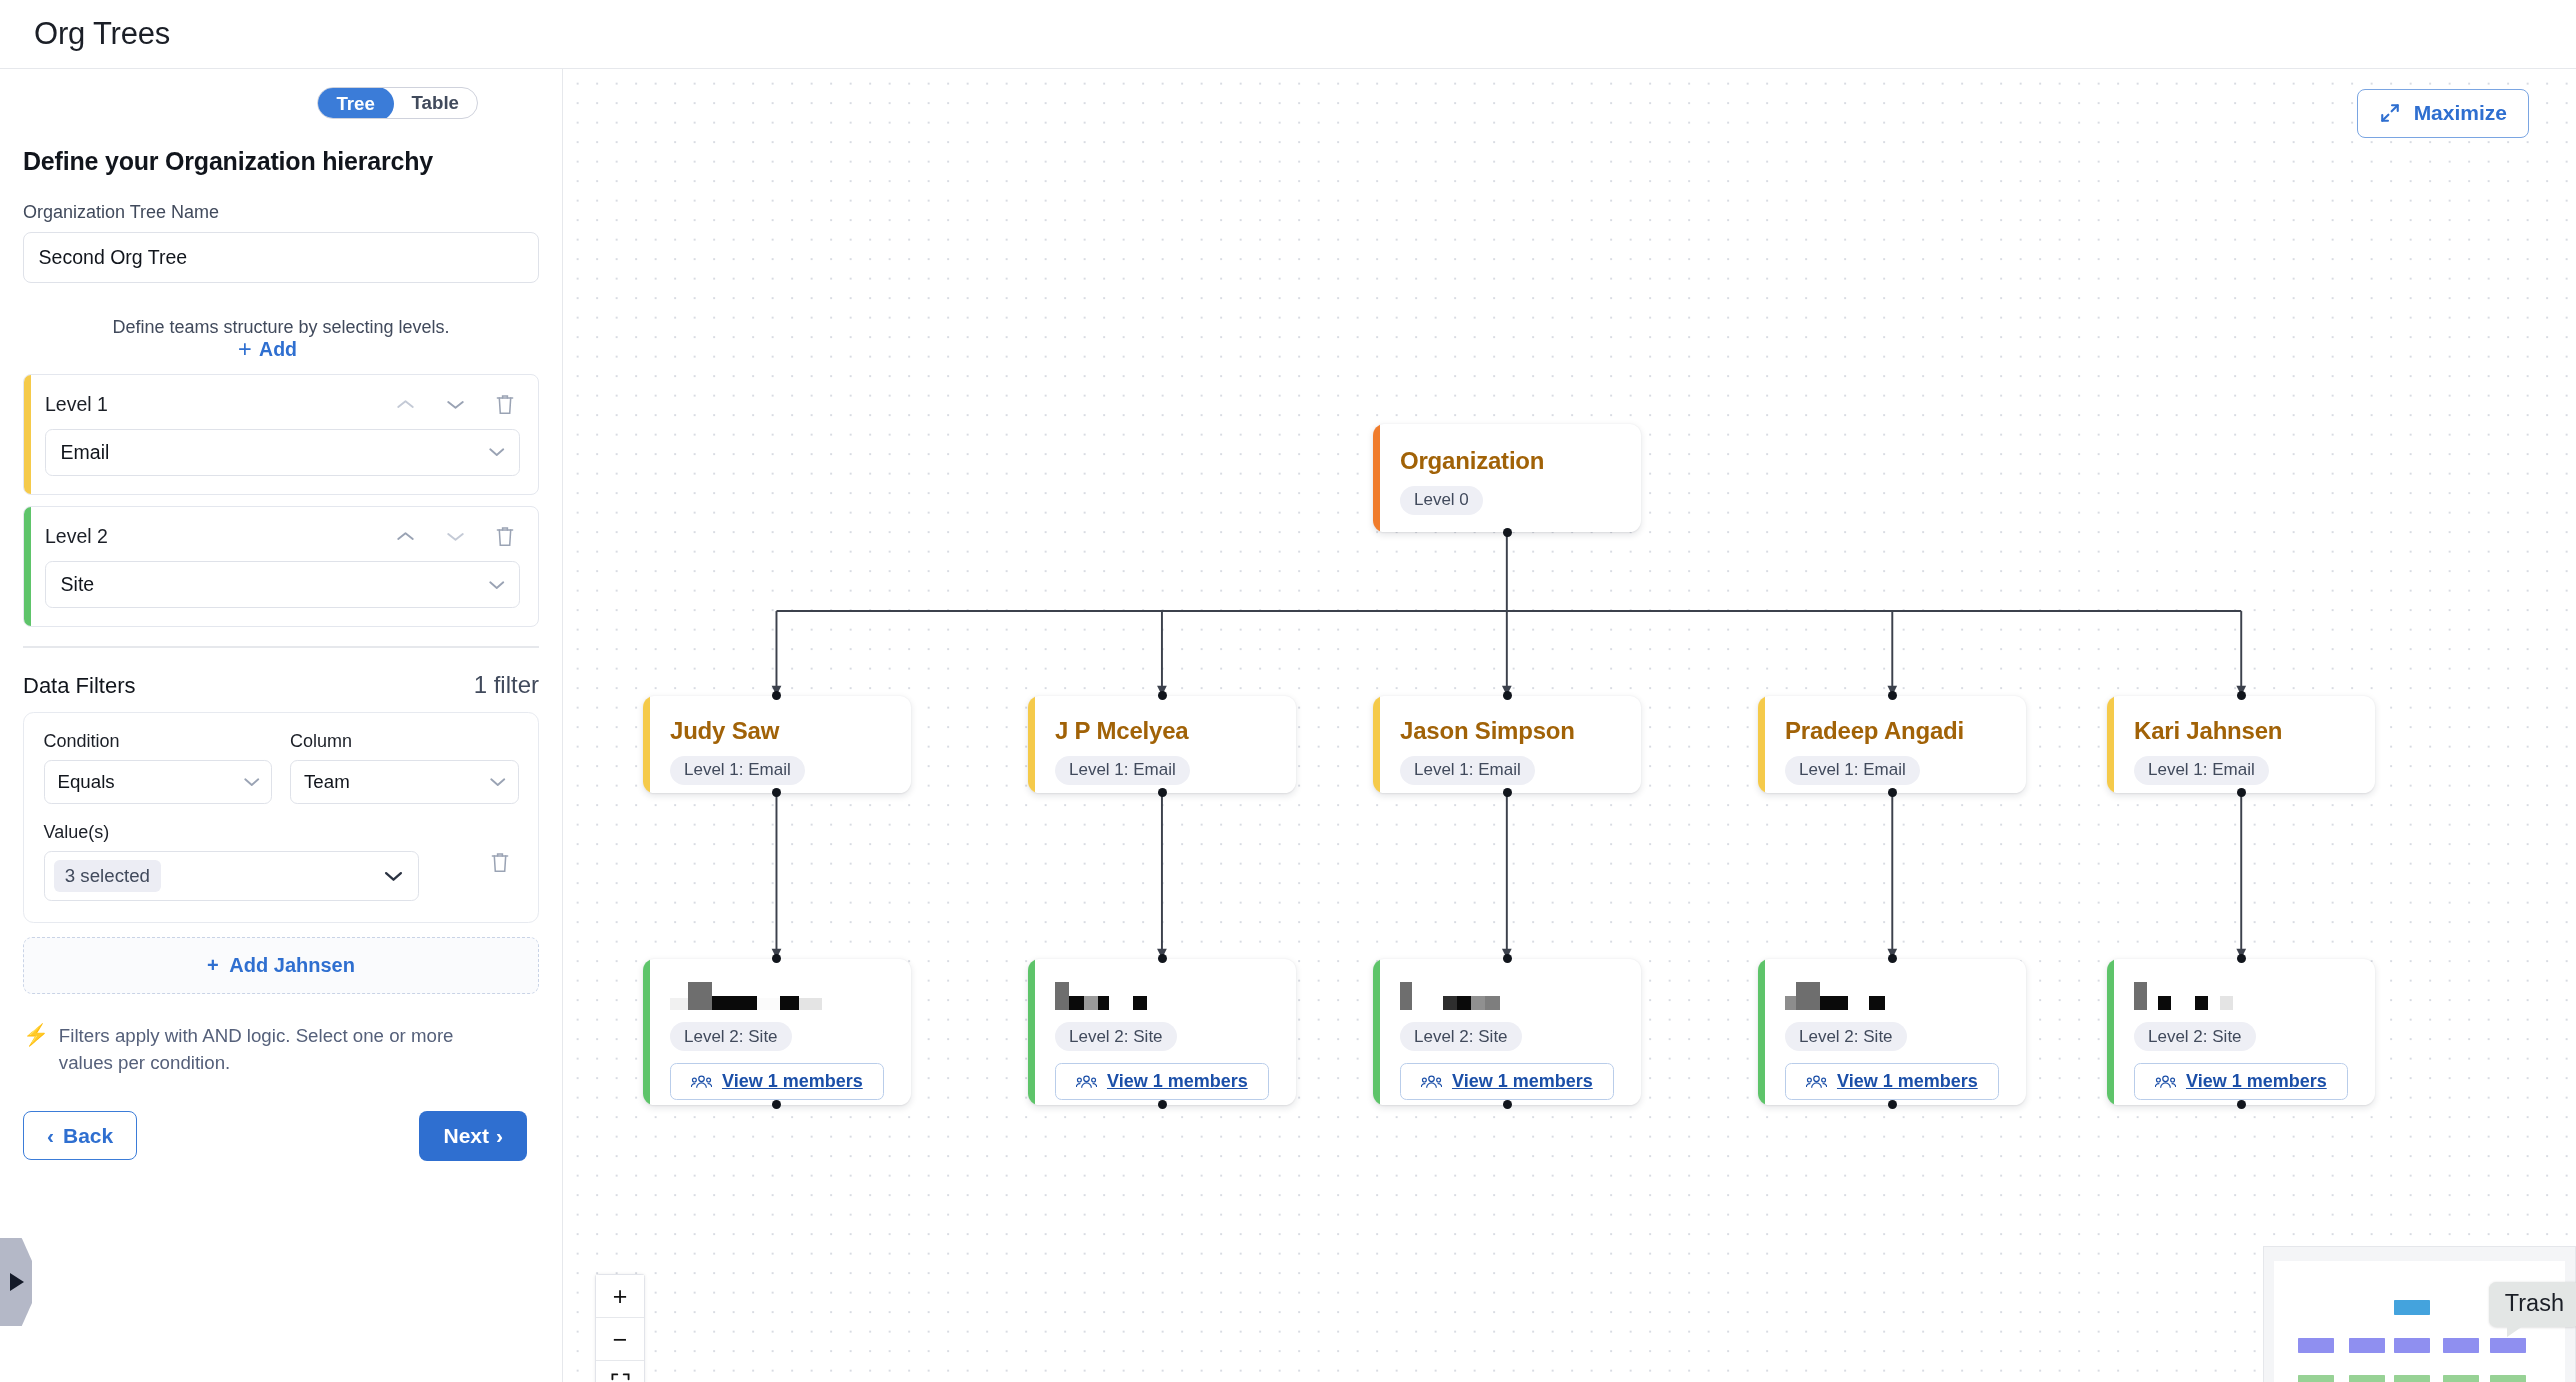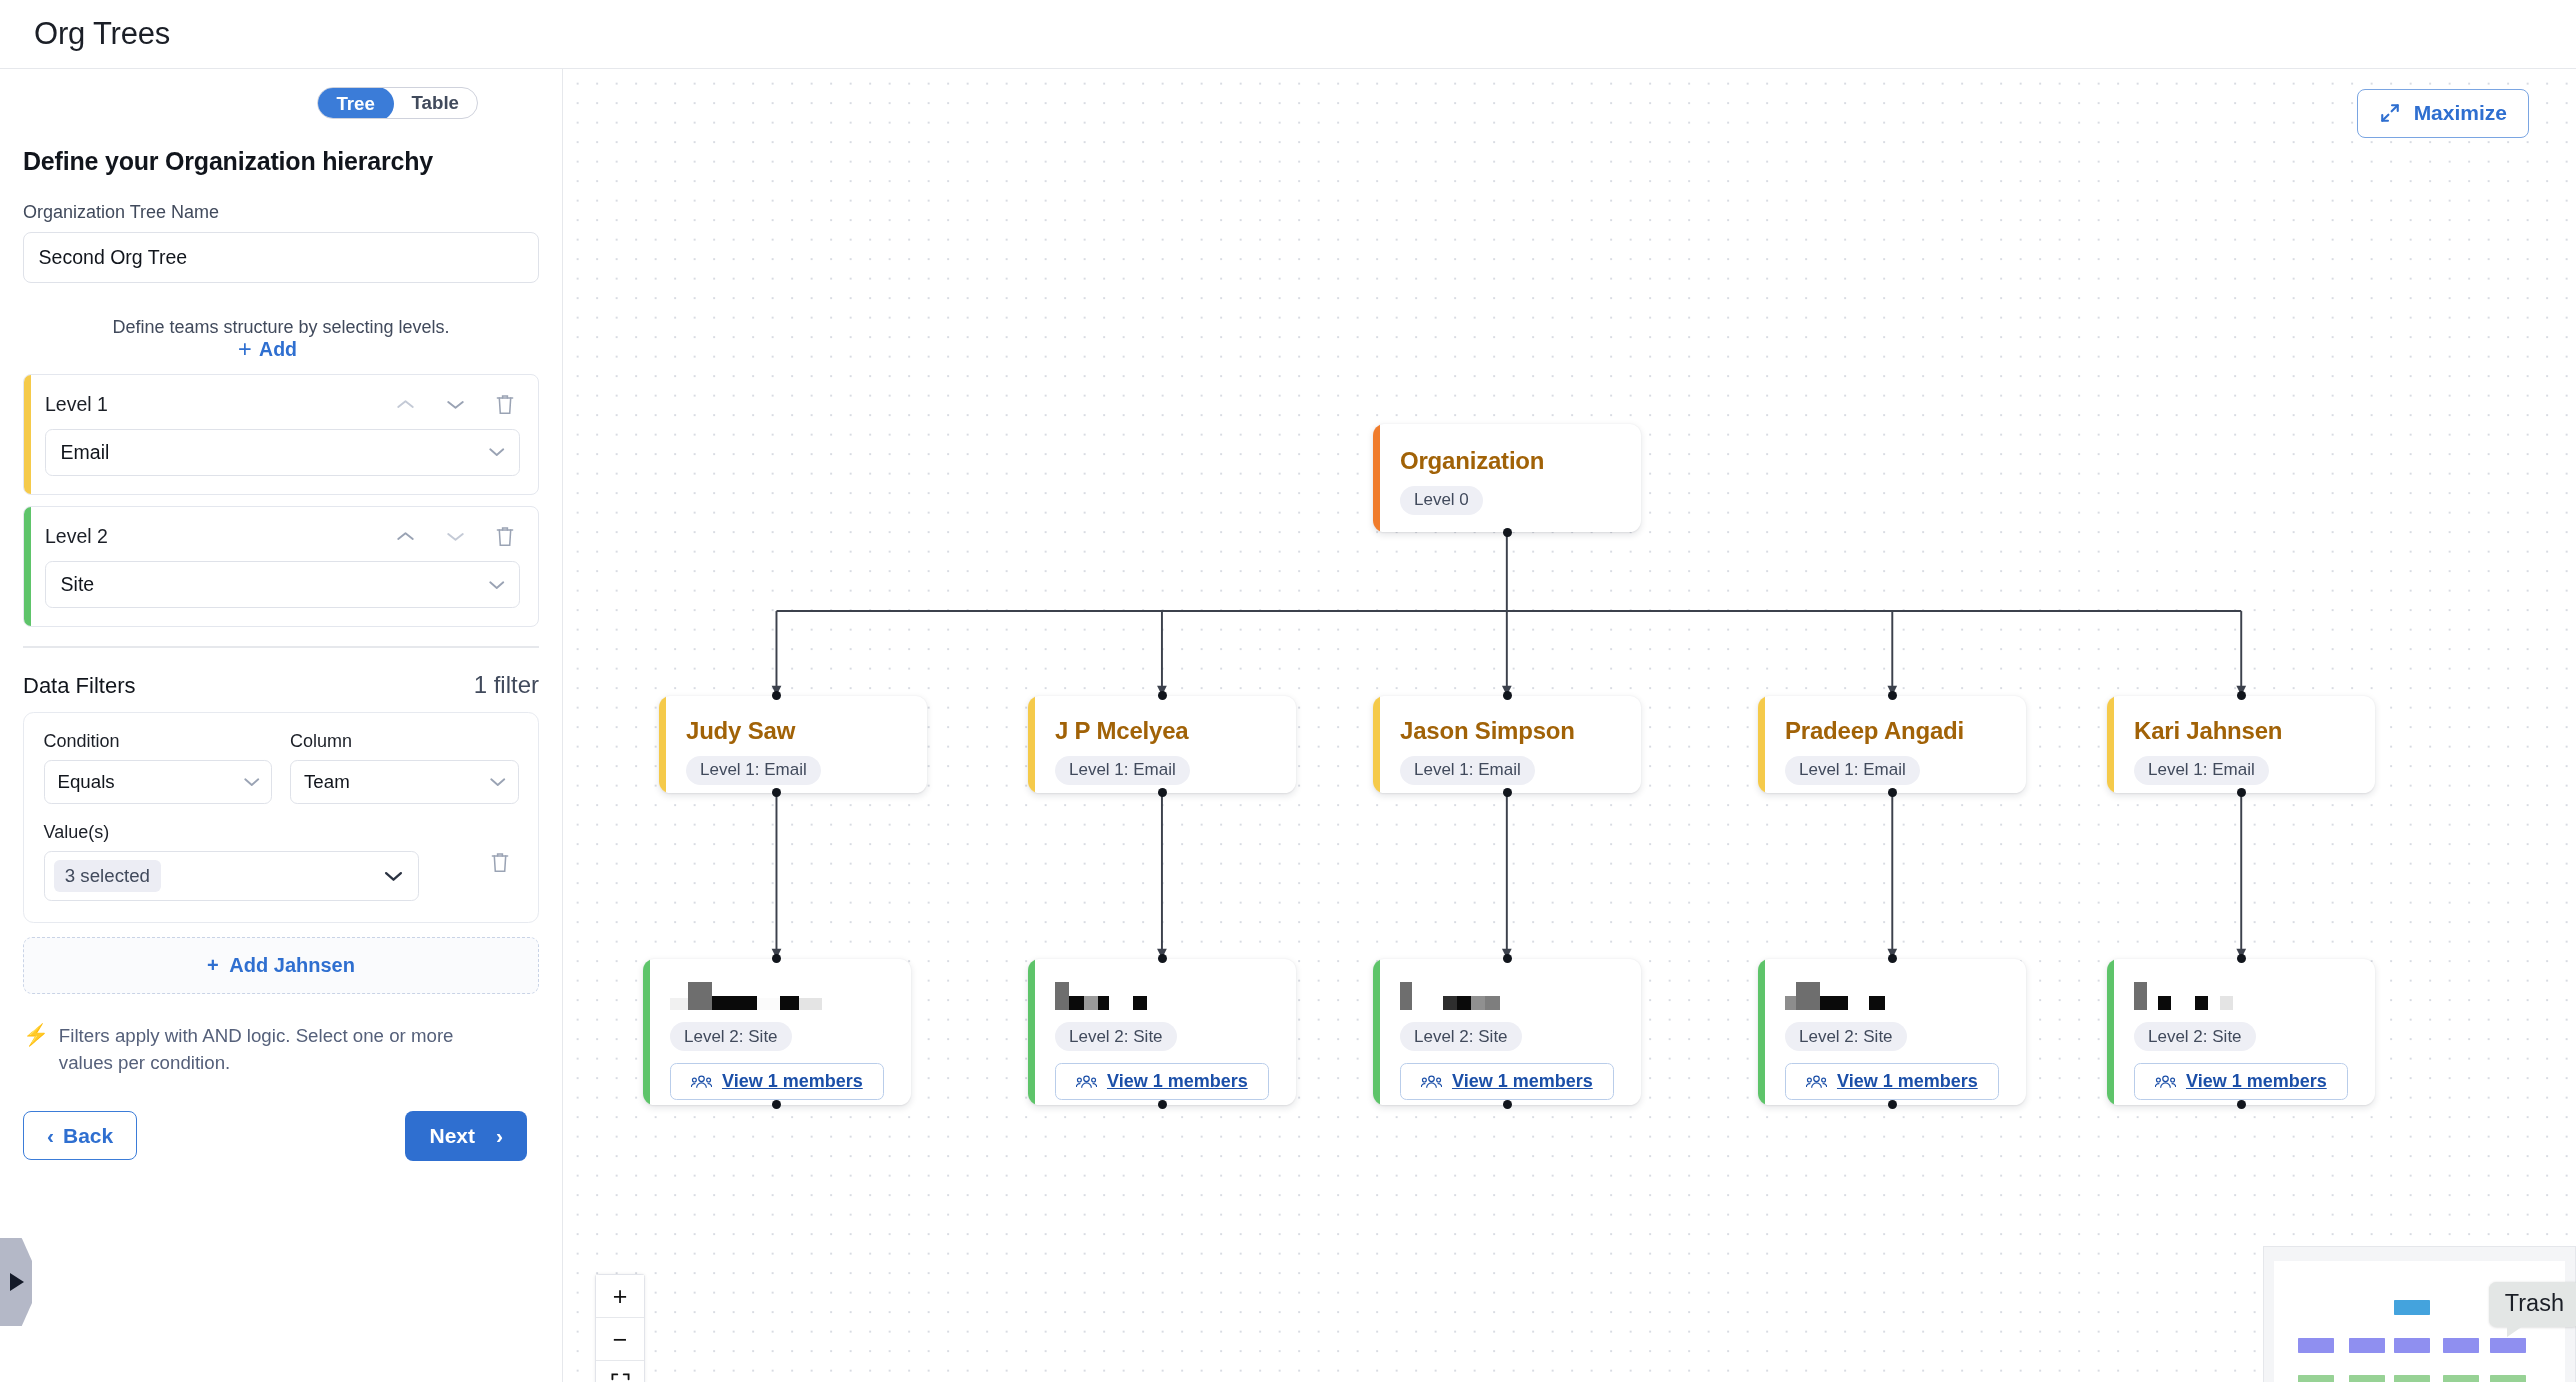--- a/index.html
+++ b/index.html
@@ -307,21 +307,21 @@
   .btn-next {
     border: none;
     border-radius: 8px;
     background: #2f6fd0;
     color: #fff;
     font-size: 21px;
     font-weight: bold;
     padding: 13px 24px;
     display: flex;
     align-items: center;
-    gap: 21px;
+    gap: 7px;
     cursor: pointer;
     font-family: "Liberation Sans", sans-serif;
   }
 
   
   .collapse-handle {
     position: absolute;
     left: 0;
     top: 1169px;
     width: 32px;
@@ -736,21 +736,21 @@
         <polygon points="2062,1084 2074,1084 2068,1096"></polygon>
       </g>
     </svg>
 
     <div class="node root" style="left:810px; top:355px;">
       <div class="node-title">Organization</div>
       <div class="node-badge">Level 0</div>
     </div>
     <div class="port" style="left:940px; top:459px;"></div>
 
-    <div class="node lvl1" style="left:96px; top:627px;">
+    <div class="node lvl1" style="left:80px; top:627px;">
       <div class="node-title">Judy Saw</div>
       <div class="node-badge">Level 1: Email</div>
     </div>
     <div class="port" style="left:209px; top:622px;"></div>
     <div class="port" style="left:209px; top:719px;"></div>
 
     <div class="node lvl1" style="left:465px; top:627px;">
       <div class="node-title">J P Mcelyea</div>
       <div class="node-badge">Level 1: Email</div>
     </div>

